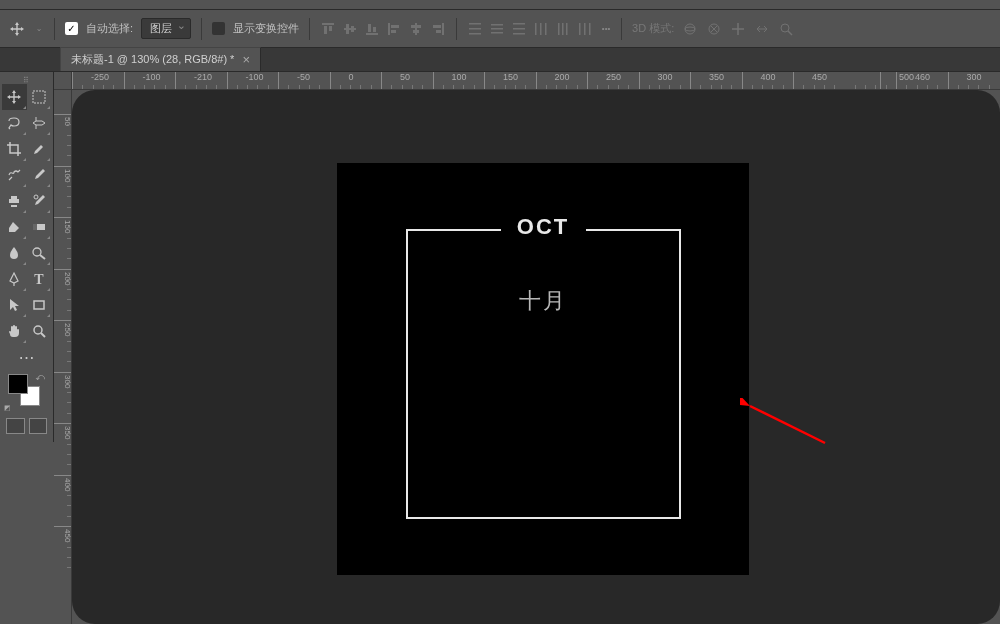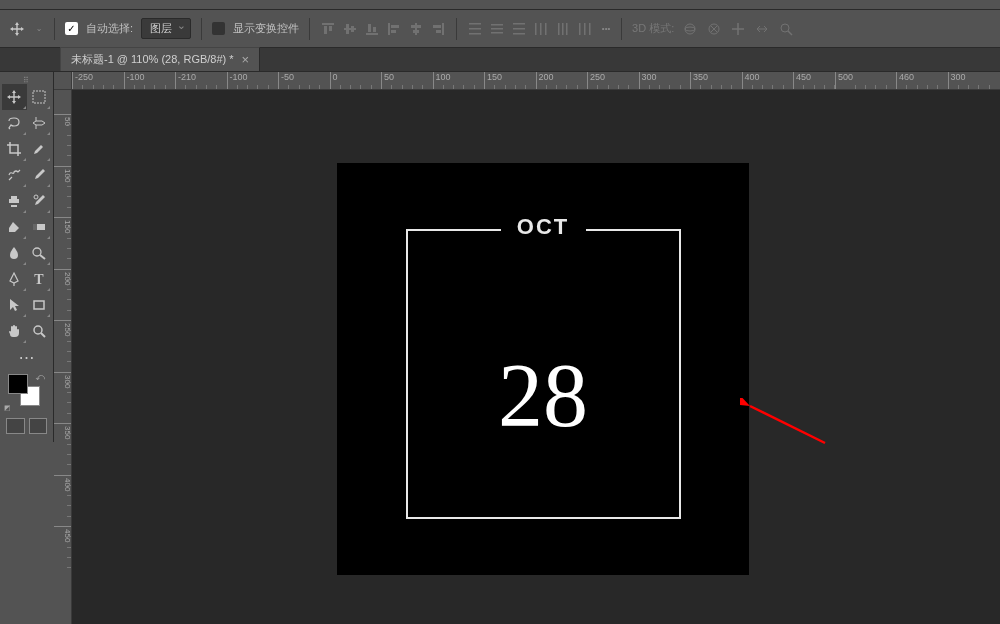--- a/index.html
+++ b/index.html
@@ -300,21 +300,21 @@
     .ruler-tick {
       position: absolute;
       color: #aaa;
       font-size: 9px;
     }
     
     .ruler-top .ruler-tick {
       top: 0;
       border-left: 1px solid #888;
       height: 18px;
-      padding-left: 2px;
+      padding-left: 18px;
       line-height: 10px;
     }
     
     .ruler-left .ruler-tick {
       left: 0;
       border-top: 1px solid #888;
       width: 18px;
       writing-mode: vertical-rl;
       text-orientation: mixed;
       padding-top: 2px;
@@ -339,20 +339,21 @@
     }
     
     
     .canvas-area {
       position: absolute;
       left: 72px;
       top: 90px;
       right: 0;
       bottom: 0;
       background: #282828;
+      border-radius: 23px;
     }
     
     .canvas {
       position: absolute;
       left: 266px;
       top: 74px;
       width: 410px;
       height: 410px;
       background: #000;
       box-shadow: 0 0 0 1px #000;
@@ -570,21 +571,21 @@
   <span class="icon3d">
       <svg width="16" height="16">
         <circle cx="7" cy="7" r="4" fill="none" stroke="#aaa" stroke-width="1"></circle>
         <path d="M10 10 L14 14" stroke="#aaa" stroke-width="1.5"></path>
       </svg>
     </span>
 </div>
 
 <div class="tab-bar">
   <div class="tab">
-    <span>未标题-1 @ 110% (28, RGB/8#) *</span>
+    <span>未标题-1 @ 130% (28, RGB/8#) *</span>
     <span class="tab-close">×</span>
   </div>
 </div>
 
 <div class="tool-panel">
   <div class="tool-grip">⠿</div>
   <div class="tool-row">
     <div class="tool-btn active">
         <svg width="16" height="16" viewBox="0 0 16 16">
           <path d="M8 1 L10 4 L8.7 4 L8.7 7.3 L12 7.3 L12 6 L15 8 L12 10 L12 8.7 L8.7 8.7 L8.7 12 L10 12 L8 15 L6 12 L7.3 12 L7.3 8.7 L4 8.7 L4 10 L1 8 L4 6 L4 7.3 L7.3 7.3 L7.3 4 L6 4 Z" fill="#c8c8c8"></path>
@@ -815,21 +816,21 @@
     <div class="ruler-tick" style="left: 687.5px;">400</div>
     <div class="ruler-subtick" style="left: 697.8px;"></div>
     <div class="ruler-subtick" style="left: 708.1px;"></div>
     <div class="ruler-subtick" style="left: 718.4px;"></div>
     <div class="ruler-subtick" style="left: 728.7px;"></div>
     <div class="ruler-tick" style="left: 739px;">450</div>
     <div class="ruler-subtick" style="left: 749.3px;"></div>
     <div class="ruler-subtick" style="left: 759.6px;"></div>
     <div class="ruler-subtick" style="left: 769.9px;"></div>
     <div class="ruler-subtick" style="left: 780.2px;"></div>
-    <div class="ruler-tick" style="left: 781px;">500</div>
+    <div class="ruler-tick" style="left: 826px;">500</div>
     <div class="ruler-subtick" style="left: 800.8px;"></div>
     <div class="ruler-subtick" style="left: 811.1px;"></div>
     <div class="ruler-subtick" style="left: 821.4px;"></div>
     <div class="ruler-subtick" style="left: 831.7px;"></div>
     <div class="ruler-tick" style="left: 842px;">460</div>
     <div class="ruler-subtick" style="left: 852.3px;"></div>
     <div class="ruler-subtick" style="left: 862.6px;"></div>
     <div class="ruler-subtick" style="left: 872.9px;"></div>
     <div class="ruler-subtick" style="left: 883.2px;"></div>
     <div class="ruler-tick" style="left: 893.5px;">300</div>
@@ -886,21 +887,21 @@
     <div class="ruler-subtick" style="top: 466.9px;"></div>
     <div class="ruler-subtick" style="top: 477.2px;"></div>
   </div>
 
 <div class="canvas-area">
   <div class="canvas">
     <div class="cal-top-left"></div>
     <div class="cal-top-right"></div>
     <div class="cal-border"></div>
     <div class="cal-month-en">OCT</div>
-    <div class="cal-day">28</div>
+    <div class="cal-month-cn">十月</div>
   </div>
 </div>
 
 <div class="arrow">
   <svg width="90" height="50">
     <defs>
       <marker id="arrowhead" markerWidth="8" markerHeight="6" refX="0" refY="3" orient="auto">
         <polygon points="8 0, 0 3, 8 6" fill="#ff0000"></polygon>
       </marker>
     </defs>

